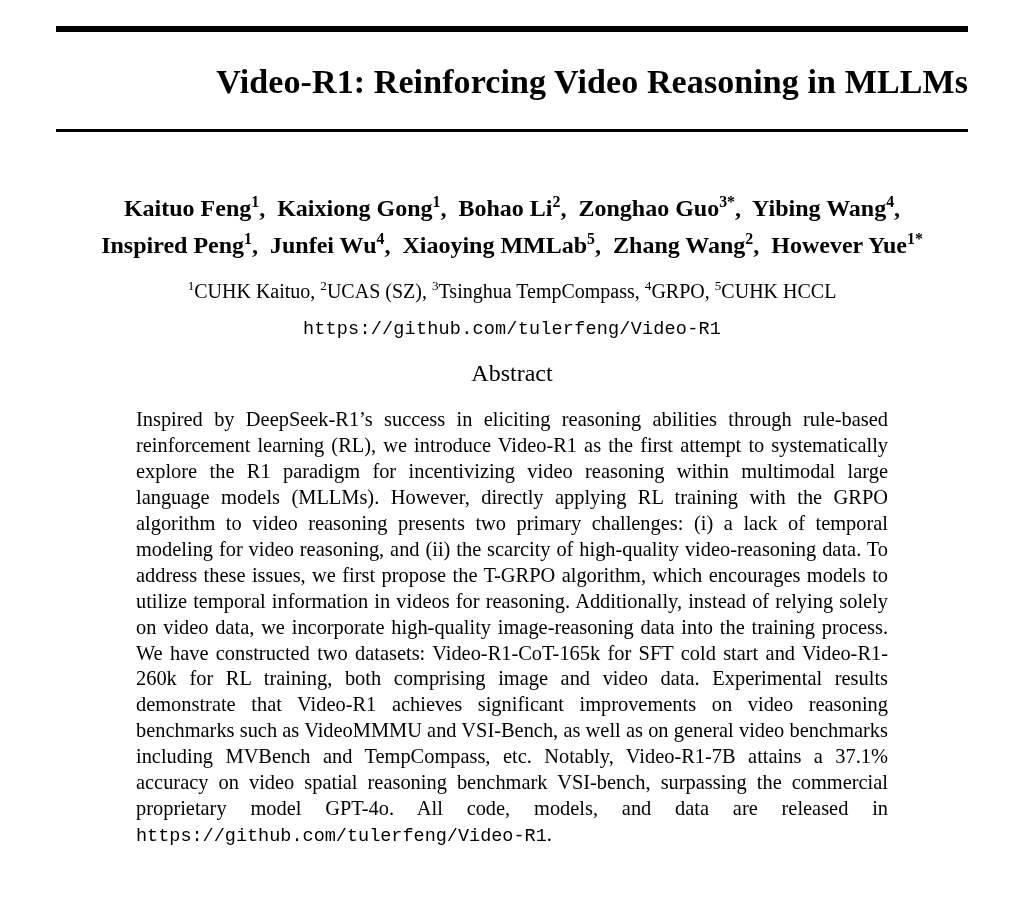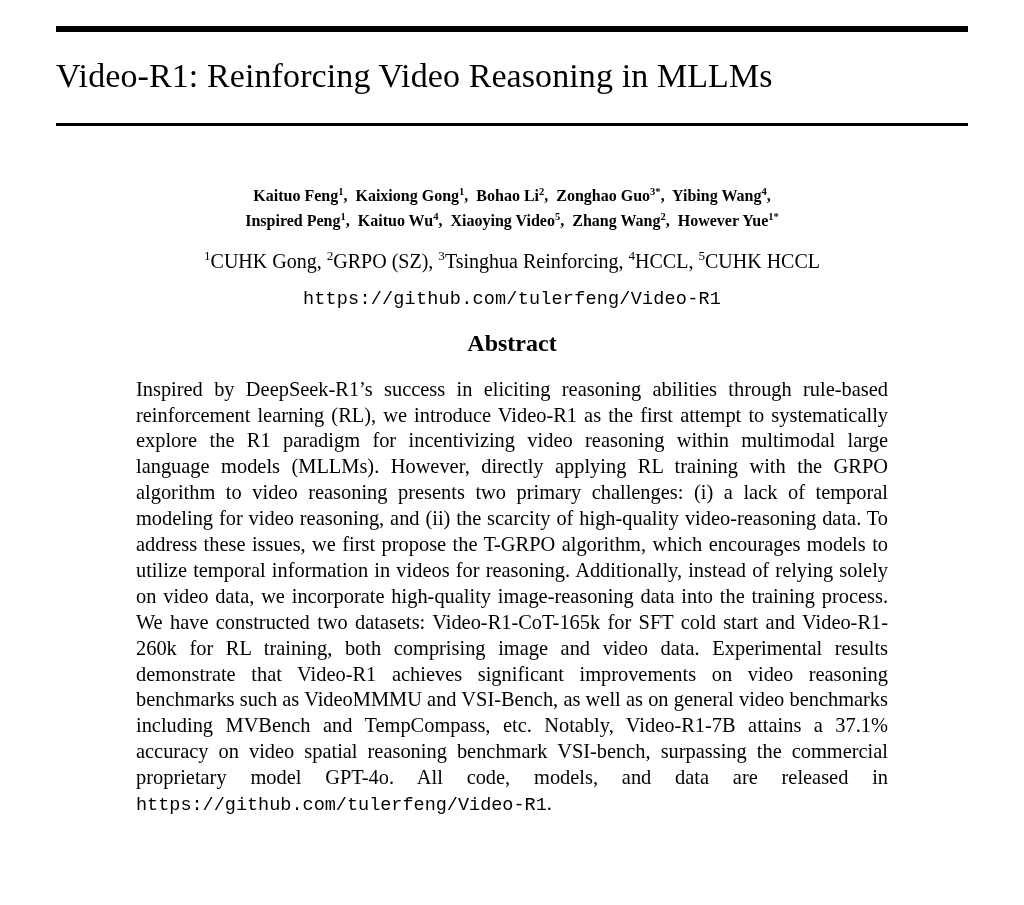--- a/index.html
+++ b/index.html
@@ -21,37 +21,37 @@
     box-sizing: border-box;
     padding: 0 56px;
   }
   .rule-top {
     margin-top: 26px;
     height: 6px;
     background: #000;
     width: 912px;
   }
   .title {
-    margin-top: 24px;
-    text-align: left;
+    margin-top: 30px;
+    text-align: right;
     font-size: 34px;
-    font-weight: normal;
+    font-weight: bold;
     letter-spacing: 0.1px;
     line-height: 1.15;
   }
   .rule-bottom {
     margin-top: 28px;
     height: 3px;
     background: #000;
     width: 912px;
   }
   .authors {
     margin-top: 58px;
     text-align: center;
-    font-size: 16px;
+    font-size: 24px;
     font-weight: bold;
     line-height: 1.55;
   }
   .authors .sep {
     font-weight: bold;
   }
   sup {
     font-size: 0.66em;
     vertical-align: super;
     line-height: 0;
@@ -66,21 +66,21 @@
   .url-line {
     margin-top: 14px;
     text-align: center;
     font-family: "Liberation Mono", monospace;
     font-size: 18.5px;
     letter-spacing: 0.2px;
   }
   .abstract-head {
     text-align: center;
     font-size: 24px;
-    font-weight: bold;
+    font-weight: normal;
   }
   .abstract-body {
     margin: 20px auto 0 auto;
     width: 752px;
     font-size: 20.4px;
     line-height: 1.27;
     text-align: justify;
     text-justify: inter-word;
     hyphens: manual;
   }
@@ -99,29 +99,29 @@
   <h1 class="title">Video-R1: Reinforcing Video Reasoning in MLLMs</h1>
 
   <div class="rule-bottom"></div>
 
   <div class="authors">
     <span>
       <span><span>Kaituo Feng</span><sup>1</sup></span><span class="sep">,&nbsp; </span><span><span>Kaixiong Gong</span><sup>1</sup></span><span class="sep">,&nbsp; </span><span><span>Bohao Li</span><sup>2</sup></span><span class="sep">,&nbsp; </span><span><span>Zonghao Guo</span><sup>3*</sup></span><span class="sep">,&nbsp; </span><span><span>Yibing Wang</span><sup>4</sup></span><span class="sep">,</span>
     </span>
     <br>
     <span>
-      <span><span>Inspired Peng</span><sup>1</sup></span><span class="sep">,&nbsp; </span><span><span>Kaituo Wu</span><sup>4</sup></span><span class="sep">,&nbsp; </span><span><span>Xiaoying Video</span><sup>5</sup></span><span class="sep">,&nbsp; </span><span><span>Zhang Wang</span><sup>2</sup></span><span class="sep">,&nbsp; </span><span><span>However Yue</span><sup>1*</sup></span>
+      <span><span>Inspired Peng</span><sup>1</sup></span><span class="sep">,&nbsp; </span><span><span>Junfei Wu</span><sup>4</sup></span><span class="sep">,&nbsp; </span><span><span>Xiaoying MMLab</span><sup>5</sup></span><span class="sep">,&nbsp; </span><span><span>Zhang Wang</span><sup>2</sup></span><span class="sep">,&nbsp; </span><span><span>However Yue</span><sup>1*</sup></span>
     </span>
   </div>
 
   <div class="affil">
-    <sup>1</sup><span>CUHK Gong</span>,
-    <sup>2</sup><span>GRPO (SZ)</span>,
-    <sup>3</sup><span>Tsinghua Reinforcing</span>,
-    <sup>4</sup><span>HCCL</span>,
+    <sup>1</sup><span>CUHK Kaituo</span>,
+    <sup>2</sup><span>UCAS (SZ)</span>,
+    <sup>3</sup><span>Tsinghua TempCompass</span>,
+    <sup>4</sup><span>GRPO</span>,
     <sup>5</sup><span>CUHK HCCL</span>
   </div>
 
   <div class="url-line">https://github.com/tulerfeng/Video-R1</div>
 
   <h2 class="abstract-head">Abstract</h2>
 
   <div class="abstract-body"><span>Inspired by DeepSeek-R1’s success in eliciting reasoning abilities through rule-based reinforcement learning (RL), we introduce Video-R1 as the first attempt to systematically explore the R1 paradigm for incentivizing video reasoning within multimodal large language models (MLLMs). However, directly applying RL training with the GRPO algorithm to video reasoning presents two primary challenges: (i) a lack of temporal modeling for video reasoning, and (ii) the scarcity of high-quality video-reasoning data. To address these issues, we first propose the T-GRPO algorithm, which encourages models to utilize temporal information in videos for reasoning. Additionally, instead of relying solely on video data, we incorporate high-quality image-reasoning data into the training process. We have constructed two datasets: Video-R1-CoT-165k for SFT cold start and Video-R1-260k for RL training, both comprising image and video data. Experimental results demonstrate that Video-R1 achieves significant improvements on video reasoning benchmarks such as VideoMMMU and VSI-Bench, as well as on general video benchmarks including MVBench and TempCompass, etc. Notably, Video-R1-7B attains a 37.1% accuracy on video spatial reasoning benchmark VSI-bench, surpassing the commercial proprietary model GPT-4o. All code, models, and data are released in </span><span class="mono">https://github.com/tulerfeng/Video-R1</span><span>.</span></div>
 
 </div>

